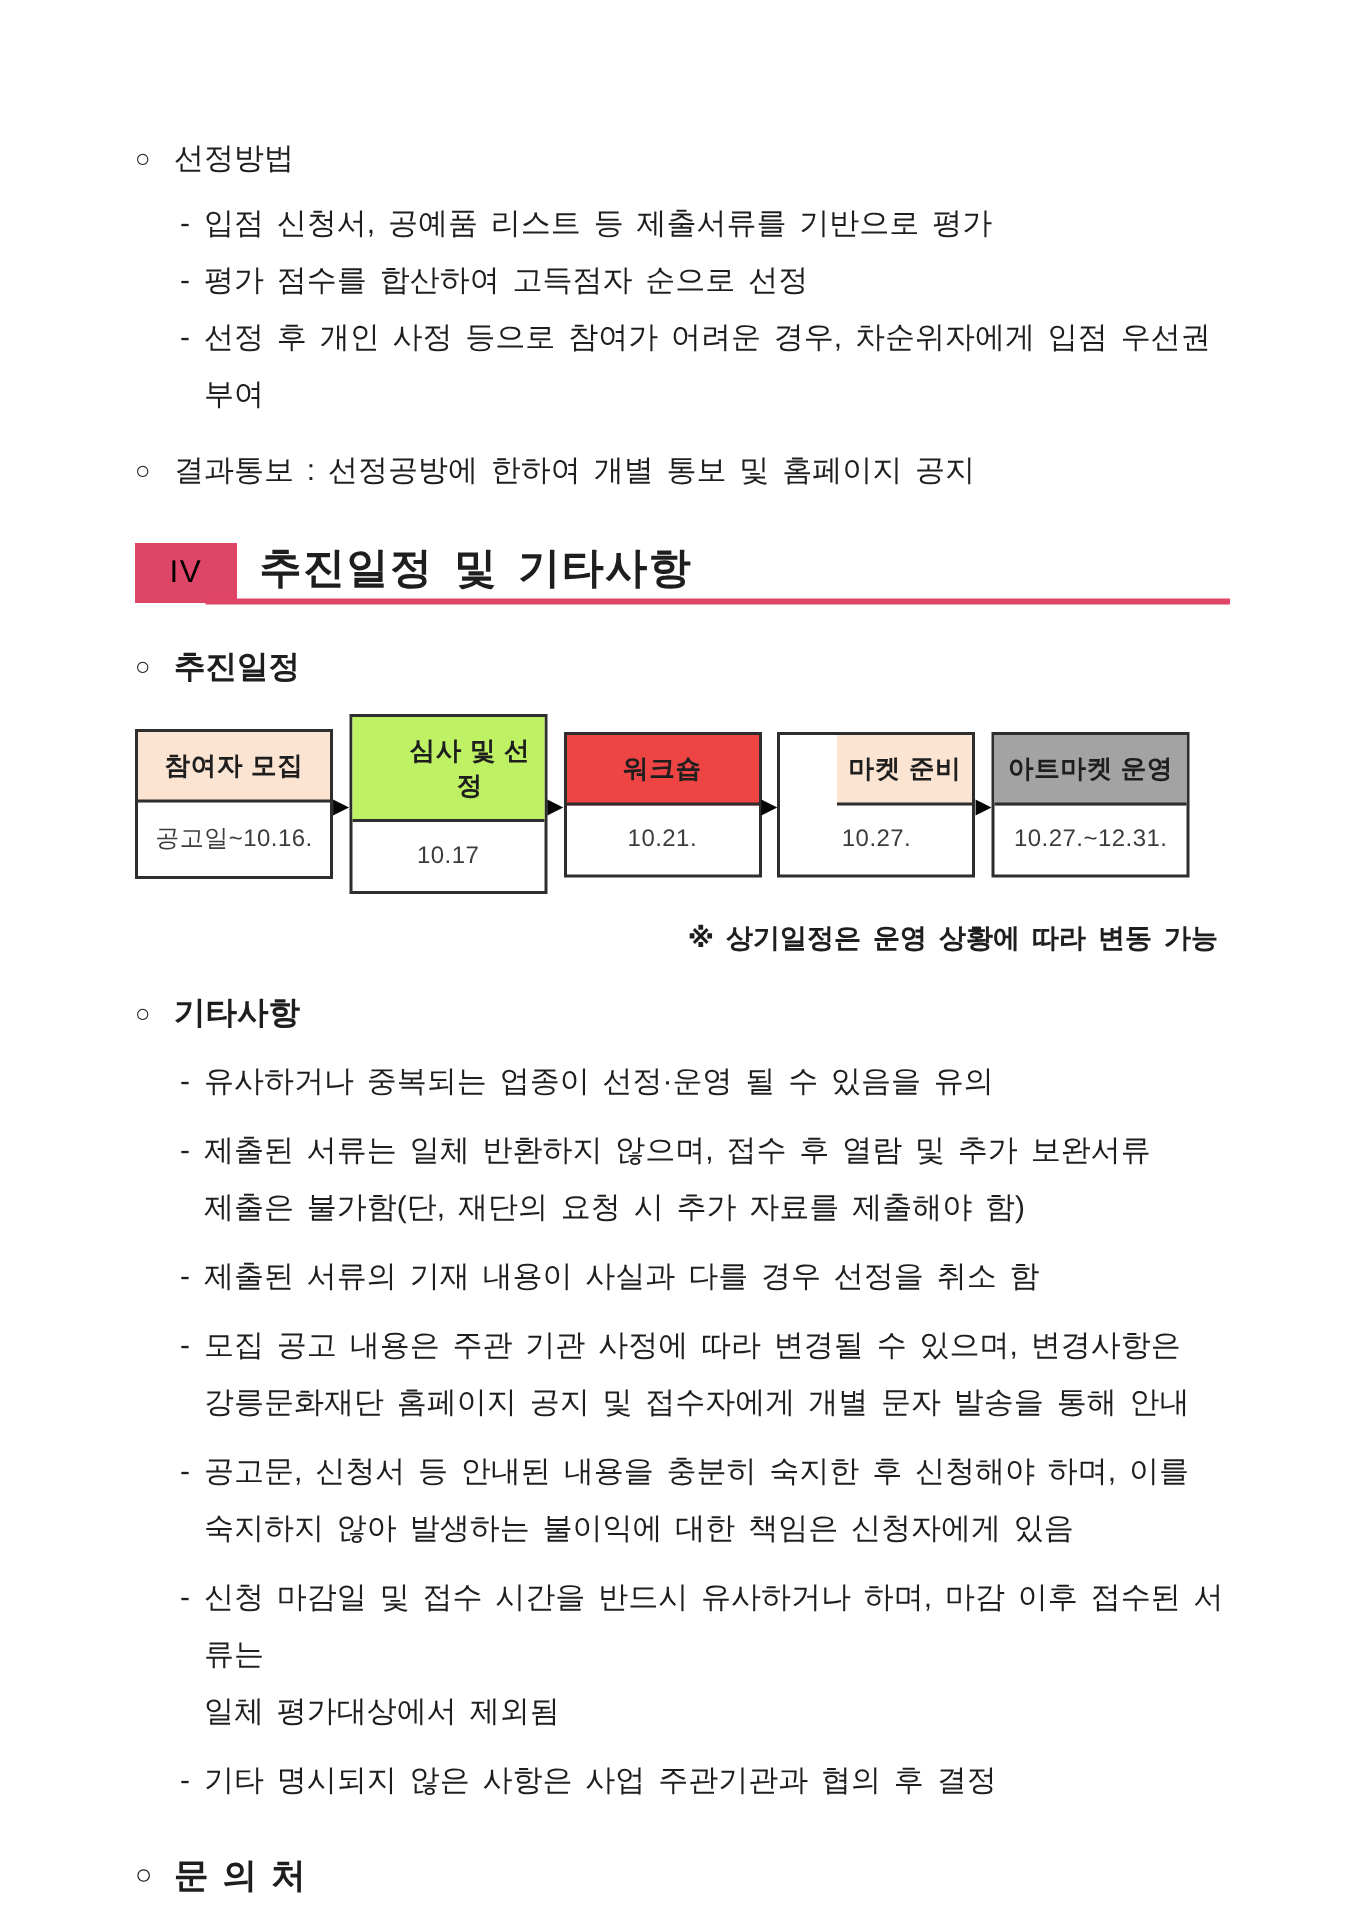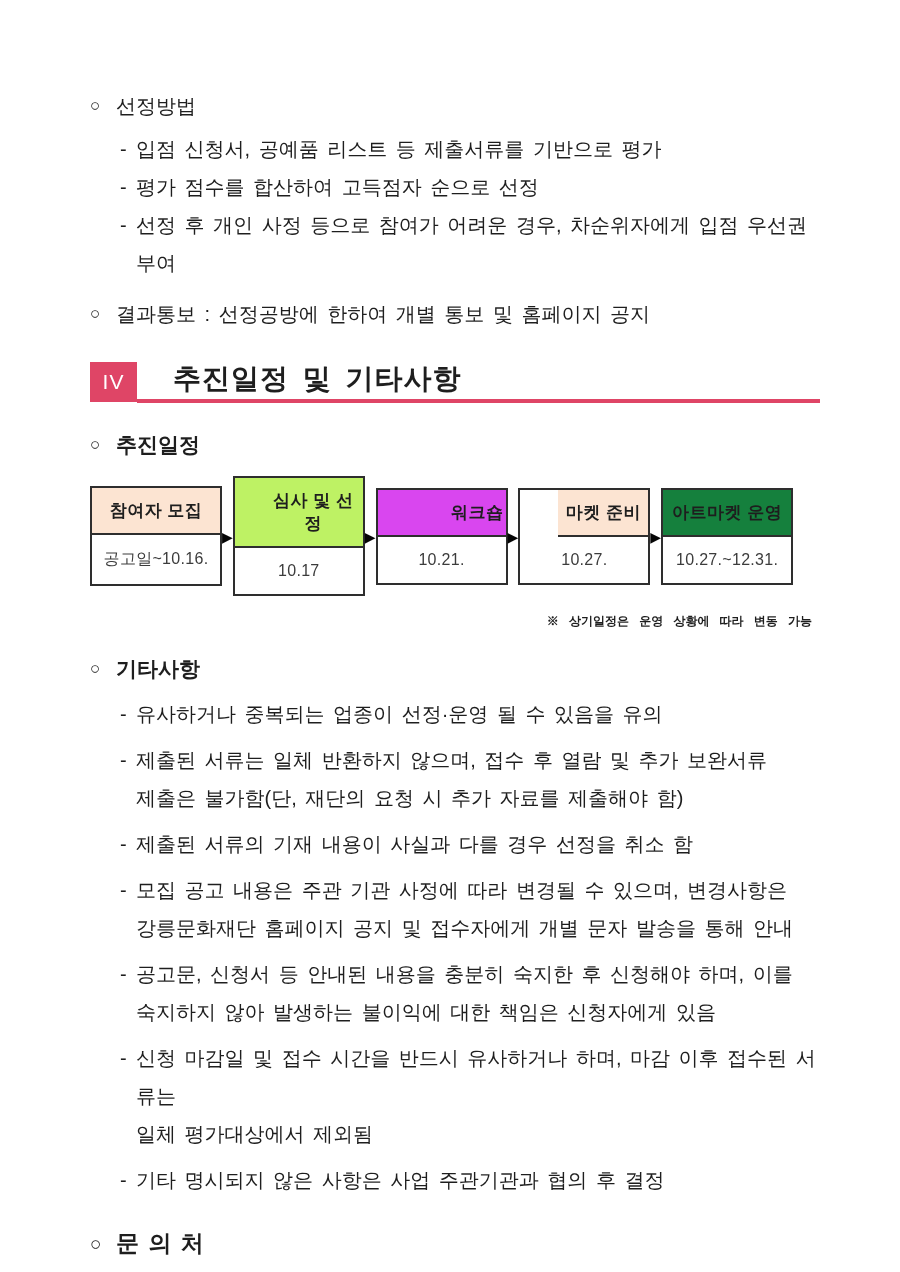--- a/index.html
+++ b/index.html
@@ -27,23 +27,23 @@
   .d-item { display: flex; font-size: 20px; line-height: 38px; word-spacing: 3px; }
   .d-item .dash { width: 16px; flex-shrink: 0; }
   .d-item .lines span { display: block; }
 
   .gap-result { margin-top: 16px; }
 
   
   .sec-header { position: relative; height: 40px; margin-top: 32px; }
   .sec-badge {
     position: absolute; left: 0; top: 0;
-    width: 47px; height: 40px;
+    width: 68px; height: 40px;
     display: flex; align-items: center; justify-content: center;
-    color: #ffffff; font-size: 21px; letter-spacing: 1px;
+    color: #000000; font-size: 21px; letter-spacing: 1px;
   }
   .sec-titlewrap {
     position: absolute; left: 47px; right: 0; top: 0; height: 37px;
     border-bottom: 4px solid;
   }
   .sec-title {
     font-size: 28px; font-weight: bold; letter-spacing: 1px;
     line-height: 34px; padding-left: 36px; word-spacing: 5px;
   }
 
@@ -54,21 +54,21 @@
   .step { width: 128px; flex-shrink: 0; border: 2px solid #2e2e2e; background: #fff; text-align: center; }
   .step-head {
     font-weight: bold; font-size: 17px; padding: 11px 2px;
     border-bottom: 2px solid #2e2e2e; letter-spacing: 0.5px;
   }
   .step-date { font-size: 16px; padding: 14px 9px; color: #3c3c3c; letter-spacing: 0.3px; }
   .flow-arrow { flex: 1; text-align: center; font-size: 14px; color: #050505; padding-top: 2px; }
 
   .flow-note {
     width: 722px; text-align: right;
-    font-weight: bold; font-size: 12px; margin-top: 17px; word-spacing: 3px; font-family: Liberation Mono, monospace;
+    font-weight: bold; font-size: 18px; margin-top: 17px; word-spacing: 3px;
   }
 
   .h-misc { margin-top: 23px; }
   .misc-items { margin: 10px 0 0 30px; }
   .m-item { margin-bottom: 8px; }
 
   .h-contact { margin-top: 28px; font-size: 23px !important; }
   .h-contact .bullet { font-size: 19px; margin-top: 1px; }
   .contact-row { display: flex; margin: 14px 0 0 12px; font-size: 20.5px; line-height: 34px; word-spacing: 2px; }
   .contact-row .dash { width: 18px; flex-shrink: 0; }
@@ -125,31 +125,31 @@
       <div class="step-head" style="background: rgb(252, 228, 210);">참여자 모집</div>
       <div class="step-date">공고일~10.16.</div>
     </div>
     <div class="flow-arrow">▶</div>
     <div class="step">
       <div class="step-head" style="background: #bef264; padding-left: 31px;">심사 및 선정</div>
       <div class="step-date">10.17</div>
     </div>
     <div class="flow-arrow">▶</div>
     <div class="step">
-      <div class="step-head" style="background: #d946ef; text-align: right;">워크숍</div>
+      <div class="step-head" style="background: #ef4444;">워크숍</div>
       <div class="step-date">10.21.</div>
     </div>
     <div class="flow-arrow">▶</div>
     <div class="step">
       <div class="step-head" style="background: rgb(252, 228, 210); margin-left: 38px;">마켓 준비</div>
       <div class="step-date">10.27.</div>
     </div>
     <div class="flow-arrow">▶</div>
     <div class="step">
-      <div class="step-head" style="background: #15803d;">아트마켓 운영</div>
+      <div class="step-head" style="background: #a3a3a3;">아트마켓 운영</div>
       <div class="step-date">10.27.~12.31.</div>
     </div>
   </div>
 
   <div class="flow-note">※ 상기일정은 운영 상황에 따라 변동 가능</div>
 
   <div class="o-row bold h-misc">
     <span class="bullet">○</span>
     <span>기타사항</span>
   </div>

